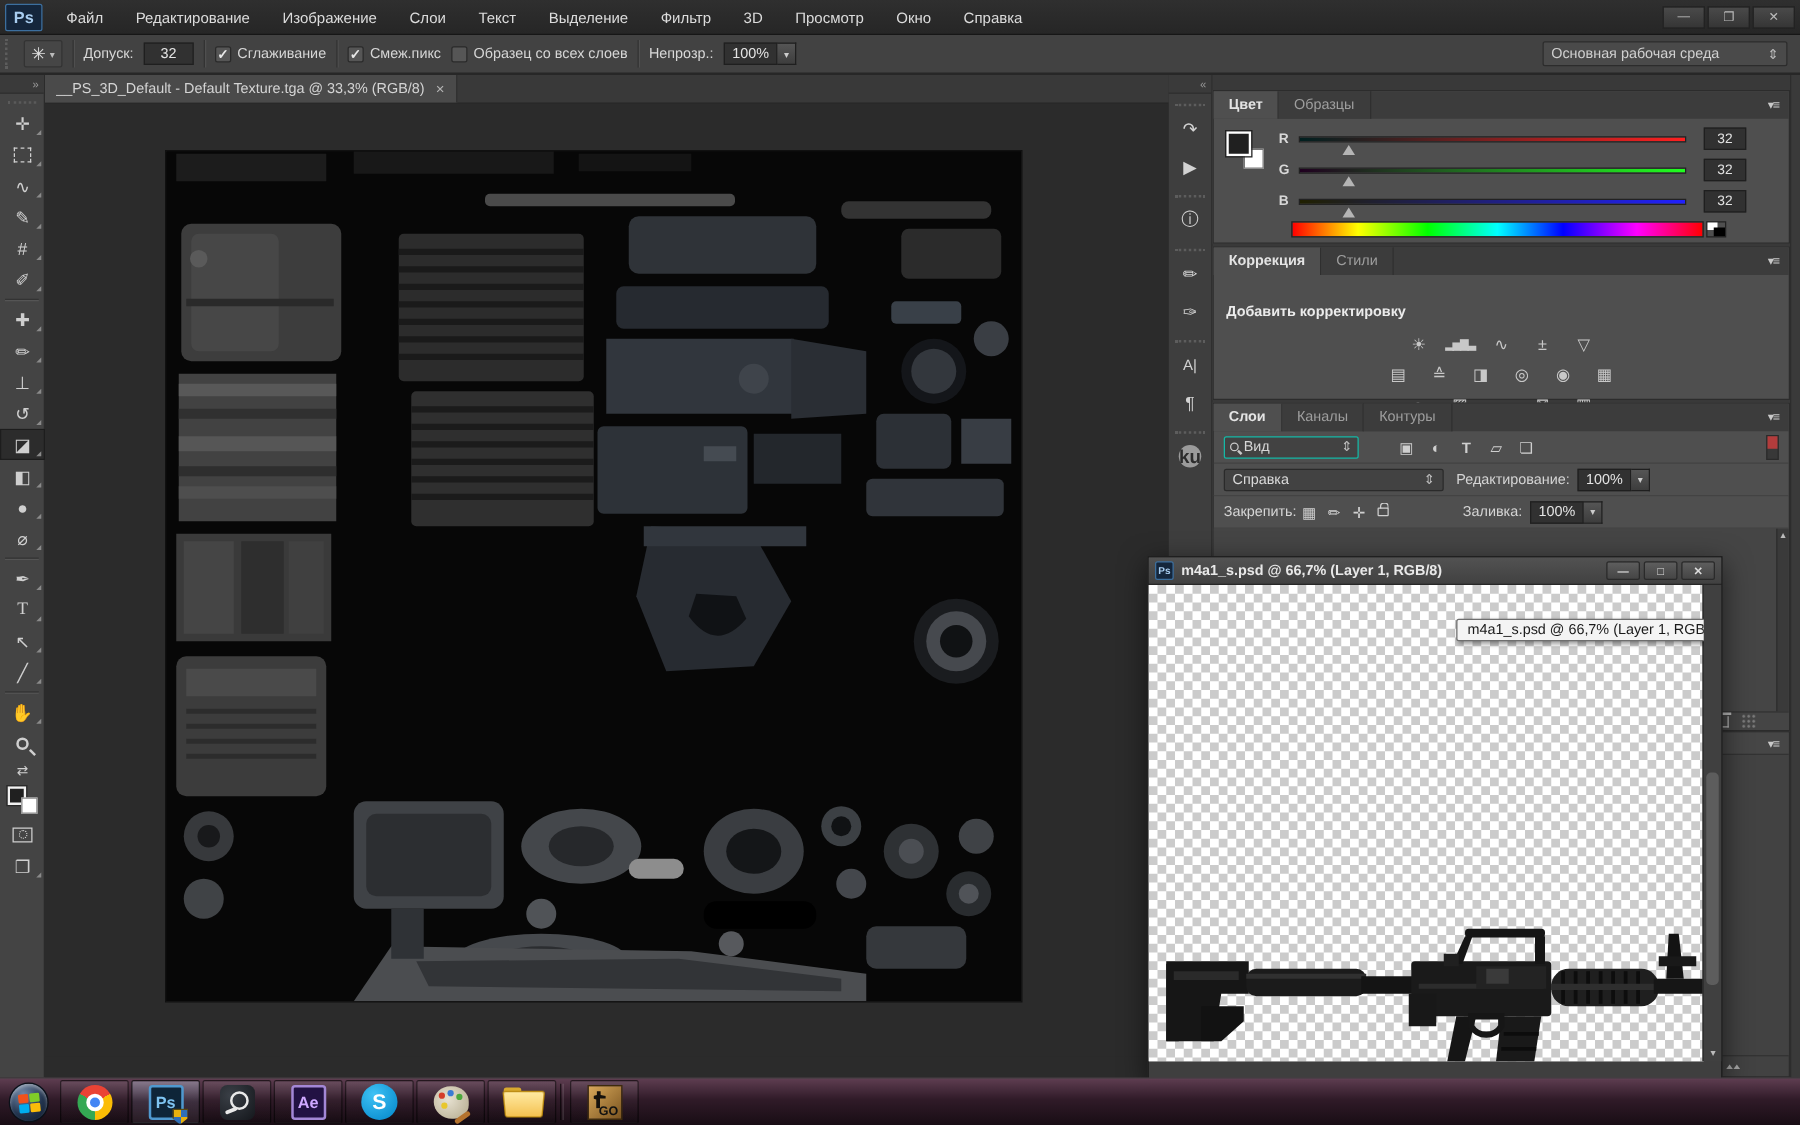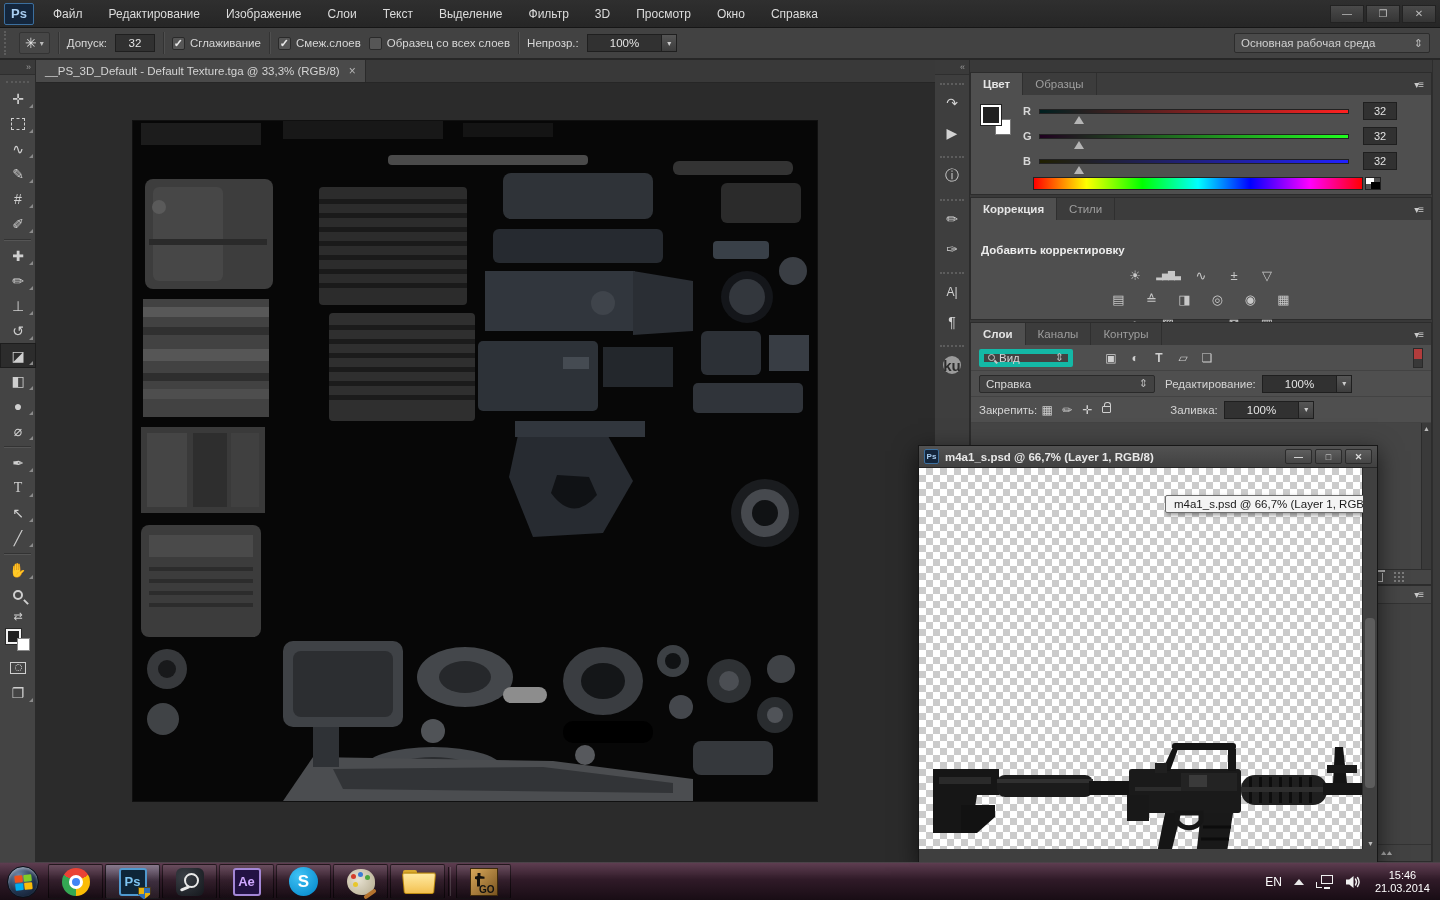--- a/index.html
+++ b/index.html
@@ -18,21 +18,21 @@
   
   .optionsbar { left:0; top:28px; width:1440px; height:32px; background:#424242; border-bottom:2px solid #272727; display:flex; align-items:center; gap:8px; padding-left:4px; }
   .grip-v { width:5px; height:24px; border-left:2px dotted #5d5d5d; margin-right:2px; }
   .tool-preset { display:flex; align-items:center; gap:3px; padding:2px 5px; border:1px solid #333; border-radius:2px; background:#464646; }
   .tool-preset .glyph { font-size:14px; color:#e0e0e0; }
   .sep { width:1px; height:22px; background:#333; box-shadow:1px 0 0 #4f4f4f; }
   .opt-label { color:#d8d8d8; }
   .txt-field { width:40px; height:18px; background:#313131; border:1px solid #1f1f1f; color:#e4e4e4; text-align:center; line-height:16px; }
   .checkbox { width:13px; height:13px; background:#565656; border:1px solid #2a2a2a; border-radius:2px; display:inline-flex; align-items:center; justify-content:center; color:#101010; font-size:11px; font-weight:bold; margin-right:5px; vertical-align:-2px; }
   .check-wrap { display:flex; align-items:center; }
-  .dd-value { height:18px; background:#313131; border:1px solid #1f1f1f; color:#e4e4e4; padding:0 22px; line-height:16px; }
+  .dd-value { height:18px; background:#313131; border:1px solid #1f1f1f; color:#e4e4e4; padding:0 6px; line-height:16px; }
   .dd-arrow { width:15px; height:18px; background:linear-gradient(#555,#3d3d3d); border:1px solid #1f1f1f; border-left:none; color:#ccc; font-size:8px; display:flex; align-items:center; justify-content:center; }
   .workspace-dd { margin-left:auto; margin-right:10px; width:196px; height:20px; background:#4a4a4a; border:1px solid #2c2c2c; border-radius:2px; display:flex; align-items:center; padding:0 6px; color:#d0d0d0; }
   .updown { margin-left:auto; font-size:11px; color:#bbb; }
 
   
   .toolbar { left:0; top:60px; width:36px; height:802px; background:#444; border-right:1px solid #2b2b2b; }
   .tb-head { height:15px; background:#3a3a3a; color:#999; font-size:9px; text-align:right; padding-right:4px; line-height:15px; border-bottom:1px solid #2e2e2e; }
   .tb-grip { height:6px; border-bottom:2px dotted #5a5a5a; margin:2px 6px 3px 6px; }
   .tool { width:36px; height:25px; display:flex; align-items:center; justify-content:center; color:#cfcfcf; font-size:14px; position:relative; }
   .tool.selected { background:#2c2c2c; box-shadow:inset 0 0 0 1px #1d1d1d; }
@@ -93,21 +93,21 @@
   .spec-ends .b { position:absolute; right:0; bottom:0; width:9px; height:7px; background:#000; }
 
   
   .adj-label { padding:24px 0 4px 10px; color:#ececec; font-weight:bold; }
   .adj-row { display:flex; justify-content:center; gap:9px; margin-top:6px; }
   .adj-icon { width:24px; height:18px; display:flex; align-items:center; justify-content:center; color:#c8c8c8; font-size:13px; }
   .adj-icon.sm { font-size:9px; letter-spacing:-1px; }
 
   
   .lp-row { height:26px; display:flex; align-items:center; padding:0 8px; border-bottom:1px solid #434343; }
-  .search-dd { width:94px; height:18px; background:#424242; border:5px solid #14b8a6; border-radius:2px; display:flex; align-items:center; padding:0 4px; gap:4px; color:#d6d6d6; }
+  .search-dd { width:108px; height:18px; background:#424242; border:1px solid #14b8a6; border-radius:2px; display:flex; align-items:center; padding:0 4px; gap:4px; color:#d6d6d6; }
   .mini-zoom { width:7px; height:7px; border:1.5px solid #c9c9c9; border-radius:50%; position:relative; flex:none; }
   .mini-zoom::after { content:""; position:absolute; left:5px; top:6px; width:4px; height:1.5px; background:#c9c9c9; transform:rotate(45deg); }
   .lfilter { width:24px; text-align:center; color:#cfcfcf; font-size:12px; }
   .toggle-sw { margin-left:auto; width:10px; height:20px; border:1px solid #2a2a2a; background:#383838; display:flex; flex-direction:column; }
   .toggle-sw .on { height:10px; background:#b23c3c; }
   .blend-dd { width:176px; height:18px; background:#424242; border:1px solid #2a2a2a; border-radius:2px; display:flex; align-items:center; padding:0 6px; color:#dadada; }
   .lp-lab { margin-left:10px; color:#d4d4d4; }
   .lock-ic { width:20px; text-align:center; color:#cfcfcf; font-size:12px; }
   .lock-shape { width:9px; height:7px; border:1px solid #cfcfcf; border-radius:1px; position:relative; margin:0 5px; }
   .lock-shape::before { content:""; position:absolute; left:1px; top:-5px; width:5px; height:4px; border:1px solid #cfcfcf; border-bottom:none; border-radius:3px 3px 0 0; }
@@ -226,21 +226,21 @@
     <span class="opt-label">Допуск:</span>
     <div class="txt-field">32</div>
     <div class="sep"></div>
     <div class="check-wrap">
       <span class="checkbox chk">✓</span>
       <span>Сглаживание</span>
     </div>
     <div class="sep"></div>
     <div class="check-wrap">
       <span class="checkbox chk">✓</span>
-      <span>Смеж.слоев</span>
+      <span>Смеж.пикс</span>
     </div>
     <div class="check-wrap">
       <span class="checkbox"></span>
       <span>Образец со всех слоев</span>
     </div>
     <div class="sep"></div>
     <span class="opt-label">Непрозр.:</span>
     <div style="display:flex">
       <div class="dd-value">100%</div>
       <div class="dd-arrow">▾</div>
@@ -736,32 +736,15 @@
         </div>
       </div>
     <div class="task-div"></div>
     <div class="task-btn">
         <div class="ticon">
           <div class="csgo-ic">
             <span class="go">GO</span>
           </div>
         </div>
       </div>
-    <div class="tray">
-      <span class="tray-lang">EN</span>
-      <span class="tray-up"></span>
-      <span class="net-ic">
-          <span class="scr"></span>
-          <span class="base"></span>
-          <span class="plug"></span>
-        </span>
-      <svg class="spk-ic" viewBox="0 0 18 14">
-        <path d="M1,4.5 h3.2 L8.5,1 v12 L4.2,9.5 H1 z" fill="#f0f0f0"></path>
-        <path d="M10.5,4 q2,3 0,6 M12.5,2.5 q3.2,4.5 0,9" stroke="#f0f0f0" stroke-width="1.4" fill="none" stroke-linecap="round"></path>
-      </svg>
-      <div class="tray-clock">
-        <div>15:46</div>
-        <div>21.03.2014</div>
-      </div>
-    </div>
   </div>
 
 </div>
 
 </body></html>

